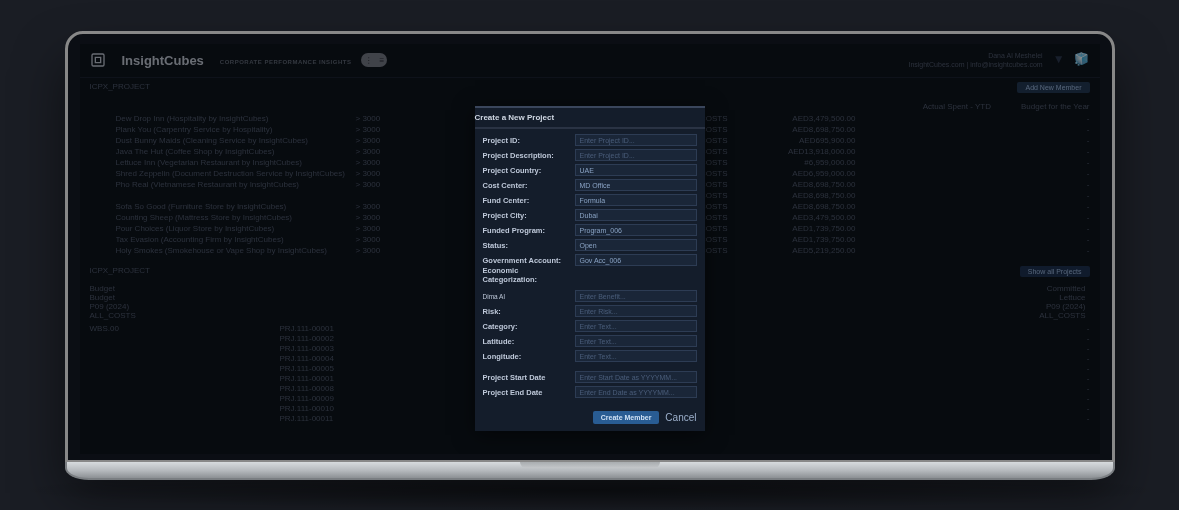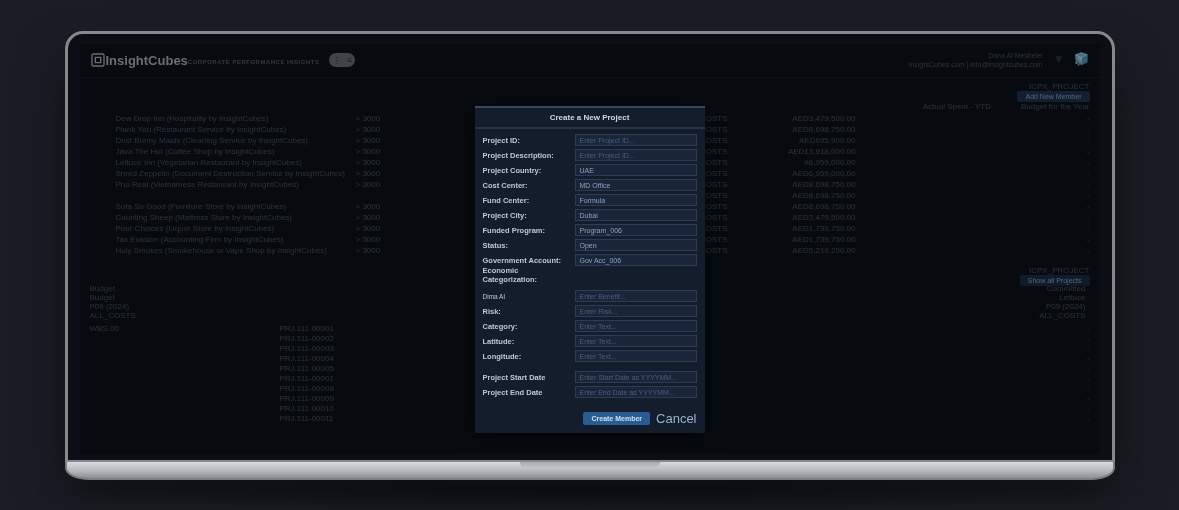--- a/index.html
+++ b/index.html
@@ -5,58 +5,58 @@
   * { box-sizing: border-box; margin: 0; padding: 0; font-family: Arial, sans-serif; }
   body { background: #1a1d24; display: flex; justify-content: center; align-items: center; height: 510px; width: 1179px; overflow: hidden; }
 
   .laptop { position: relative; width: 1050px; }
   .screen-bezel { background: #0b0e14; border: 3px solid #888; border-radius: 18px 18px 0 0; padding: 10px 12px 6px; box-shadow: 0 30px 50px rgba(0,0,0,.5); }
   .screen { background: #0e141d; width: 100%; height: 410px; position: relative; overflow: hidden; }
 
   .dim { position:absolute; inset:0; background:rgba(0,0,0,.45); pointer-events:none; }
 
   .header { display:flex; align-items:center; height:34px; padding:0 10px; background:#0e141d; border-bottom:1px solid #1a2230; }
-  .logo { display:flex; align-items:center; gap:0; color:#bfc6d2; font-weight:bold; font-size:13px;justify-content:flex-end;}
+  .logo { display:flex; align-items:center; gap:16px; color:#bfc6d2; font-weight:bold; font-size:13px;justify-content:flex-end;}
   .logo svg { display:block;}
   .subtitle { font-size:6px; color:#5e6774; letter-spacing:.5px; transform:translateY(2px);}
   .pill { margin-left:10px; background:#767a85; border-radius:10px; width:26px; height:14px; display:flex; align-items:center; justify-content:space-around; font-size:8px; color:#2a2e38;}
   .header-right { margin-left:auto; text-align:right; color:#4f5a6d; font-size:7px; line-height:1.3; display:flex; align-items:center; gap:10px;}
   .head-icon { color:#2d3a50; font-size:12px;}
 
   .content { position:absolute; top:34px; left:0; right:0; bottom:0; color:#4f5a6d; font-size:8px; padding:4px 10px; }
-  .bar { display:flex; align-items:flex-end; height:18px;flex-direction:column; }
+  .bar { display:flex; align-items:flex-start; height:18px; }
   .bar-title { color:#4f5a6d; }
   .btn-right { margin-left:auto; background:#243a55; color:#9db9e0; padding:2px 8px; border-radius:2px; font-size:7px;}
 
   .data-header { display:flex; gap:30px; justify-content:flex-end; padding:2px 0; color:#4f5a6d;}
   .row { display:flex; height:11px; align-items:center;padding-left:26px; }
   .c1 { flex: 0 0 240px; white-space:nowrap; overflow:hidden;}
   .c2 { flex: 0 0 60px; }
   .c3 { flex: 0 0 320px; text-align:right; padding-right:8px;}
   .c4 { flex: 0 0 120px; text-align:right;}
   .c5 { flex: 1; text-align:right;}
 
   .bottom-block { margin-top:10px; }
   .bottom-head { display:flex; justify-content:space-between; gap:84px; padding-right:4px; }
   .sub-row { display:flex; height:10px; align-items:center; }
   .s1 { flex:0 0 190px;}
   .s2 { flex:0 0 320px;}
   .s3 { flex:1; text-align:right;}
 
   .modal { position:absolute; top:62px; left:50%; transform:translateX(-50%); width:230px; background:#141d2b; border-top:2px solid #3a465c; box-shadow:0 4px 20px rgba(0,0,0,.5); z-index:10; font-size:7.5px; color:#bec8d9;}
-  .modal-title { text-align:center; color:#cfd7e3; padding:5px 0; font-weight:bold; font-size:8px;}
+  .modal-title { color:#cfd7e3; padding:5px 0; font-weight:bold; font-size:8px;}
   .modal-sep { height:2px; background:#2a3344; margin-bottom:4px;}
   .form { padding:0 8px 6px;}
   .frow { display:flex; align-items:center; height:15px; }
   .flabel { flex:0 0 92px; font-weight:bold; color:#bec8d9;}
   .fval { flex:1; background:#1a2638; border:1px solid #2d3c54; color:#8aa3c4; font-size:7px; padding:1px 4px; height:12px; display:flex; align-items:center;}
   .fval.placeholder { color:#4a5d7a;}
   .modal-foot { display:flex; justify-content:flex-end; gap:6px; padding:5px 8px 7px; align-items:center;}
   .btn-create { background:#295c93; color:#cfe1f5; font-size:7px; padding:3px 8px; border-radius:2px; font-weight:bold;}
-  .btn-cancel { color:#9db0cc; font-size:13px;}
+  .btn-cancel { color:#9db0cc; font-size:10px;}
 
   .base { height:18px; background: linear-gradient(#d7dbde,#b4b8bc 55%,#8c9094); border-radius:0 0 24px 24px / 0 0 12px 12px; position:relative; margin-top:-1px; border:2px solid #7a7e82; border-top:none;}
   .notch { position:absolute; top:0; left:50%; transform:translateX(-50%); width:140px; height:6px; background:linear-gradient(#a9adb0,#c3c6c9); border-radius:0 0 8px 8px;}
   .shadow { position:absolute; left:-60px; right:-60px; bottom:-30px; height:40px; background:radial-gradient(ellipse at center, rgba(0,0,0,.45), transparent 70%); z-index:-1;}
 </style>
 </head>
 <body>
 
 <div class="laptop">
   <div class="screen-bezel">
@@ -96,21 +96,21 @@
         </div>
         <div id="rows1">
             <div class="row">
               <span class="c1">Dew Drop Inn (Hospitality by InsightCubes)</span>
               <span class="c2">&gt; 3000</span>
               <span class="c3">_COSTS</span>
               <span class="c4">AED3,479,500.00</span>
               <span class="c5">-</span>
             </div>
             <div class="row">
-              <span class="c1">Plank You (Restaurant Service by InsightCubes)</span>
+              <span class="c1">Plank You (Carpentry Service by Hospitality)</span>
               <span class="c2">&gt; 3000</span>
               <span class="c3">_COSTS</span>
               <span class="c4">AED8,698,750.00</span>
               <span class="c5">-</span>
             </div>
             <div class="row">
               <span class="c1">Dust Bunny Maids (Cleaning Service by InsightCubes)</span>
               <span class="c2">&gt; 3000</span>
               <span class="c3">_COSTS</span>
               <span class="c4">AED695,900.00</span>

